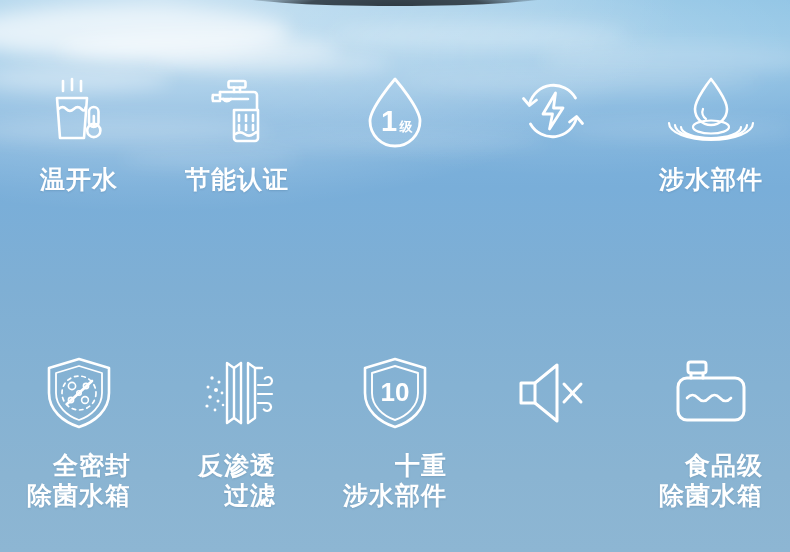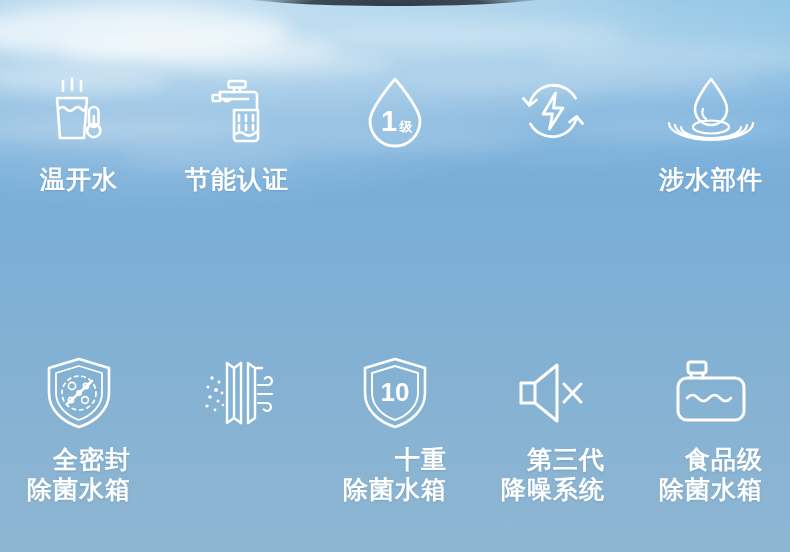--- a/index.html
+++ b/index.html
@@ -68,21 +68,21 @@
     margin-top:16px;
     color:#ffffff;
     font-size:25px;
     font-weight:bold;
     letter-spacing:1px;
     line-height:30px;
     text-align:right;
     white-space:pre-line;
     text-shadow:0 1px 2px rgba(40,80,110,0.18);
   }
-  .row2 .label { margin-top:12px; }
+  .row2 .label { margin-top:18px; }
 </style>
 </head>
 <body>
 
 <div id="banner">
 
   <div class="cloud c1"></div>
   <div class="cloud c2"></div>
   <div class="cloud c3"></div>
   <div class="cloud c4"></div>
@@ -209,45 +209,45 @@
           <circle cx="16" cy="41" r="1.8" fill="#ffffff" stroke="none"></circle>
           <circle cx="24" cy="45" r="1.5" fill="#ffffff" stroke="none"></circle>
           <circle cx="13" cy="50" r="1.6" fill="#ffffff" stroke="none"></circle>
           <circle cx="21" cy="54" r="1.4" fill="#ffffff" stroke="none"></circle>
           <circle cx="29" cy="49" r="1.3" fill="#ffffff" stroke="none"></circle>
           <path d="M64 29 h10 a4 4 0 1 0 -3.2 -6.4" stroke-width="2.2"></path>
           <path d="M64 38 h14" stroke-width="2.2"></path>
           <path d="M64 47 h9 a4 4 0 1 1 -3.2 6.4" stroke-width="2.2"></path>
         </svg>
       </div>
+      <div class="label">反渗透
+过滤</div>
     </div>
 
     <div class="cell row2">
       <div class="ico">
         <svg width="72" height="76" viewBox="0 0 72 76" fill="none" stroke="#ffffff" stroke-width="2.6" stroke-linecap="round" stroke-linejoin="round">
           <path d="M36 4 L66 13 V38 C66 55 52 67 36 72 C20 67 6 55 6 38 V13 Z"></path>
           <path d="M36 11 L59 18 V38 C59 51 48 61 36 65 C24 61 13 51 13 38 V18 Z" stroke-width="1.9"></path>
           <text x="36" y="46" fill="#ffffff" stroke="none" font-family="'Liberation Sans', sans-serif" font-size="26" font-weight="bold" text-anchor="middle">10</text>
         </svg>
       </div>
       <div class="label">十重
-除菌水箱</div>
+涉水部件</div>
     </div>
 
     <div class="cell row2">
       <div class="ico">
         <svg width="80" height="70" viewBox="0 0 80 70" fill="none" stroke="#ffffff" stroke-width="3" stroke-linecap="round" stroke-linejoin="round">
           <path d="M8 25 H22 L44 7 V63 L22 45 H8 Z"></path>
           <path d="M22 25 V45"></path>
           <path d="M51 26 L68 44"></path>
           <path d="M68 26 L51 44"></path>
         </svg>
       </div>
-      <div class="label">第三代
-降噪系统</div>
     </div>
 
     <div class="cell row2">
       <div class="ico">
         <svg width="82" height="72" viewBox="0 0 82 72" fill="none" stroke="#ffffff" stroke-width="3" stroke-linecap="round" stroke-linejoin="round">
           <rect x="18" y="5" width="18" height="11" rx="2.5"></rect>
           <path d="M21 16 V21"></path>
             <path d="M33 16 V21"></path>
           <rect x="8" y="21" width="66" height="42" rx="9"></rect>
           <path d="M17 41 q5.5 -6 11 0 t11 0 t11 0 t11 0" stroke-width="2.6"></path>

